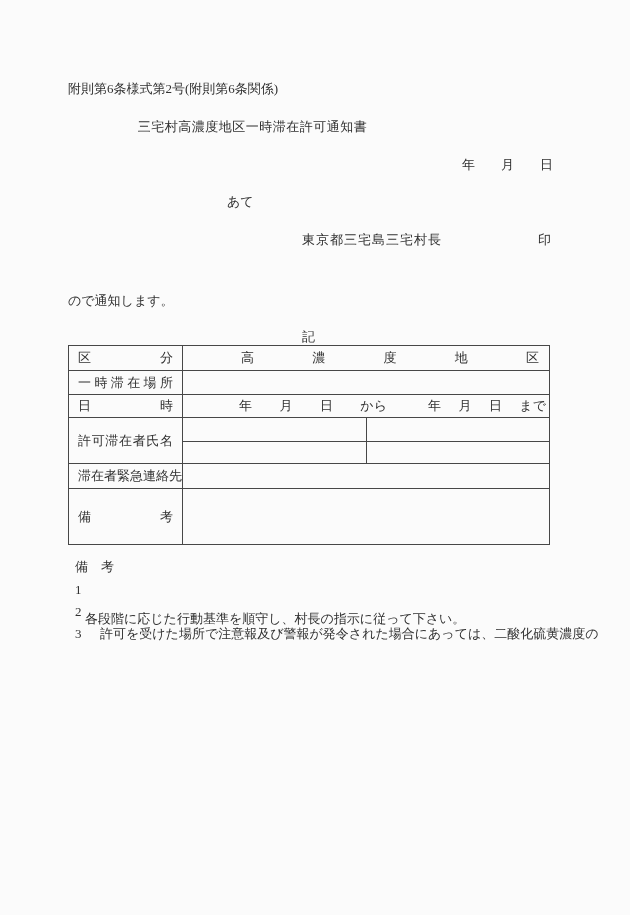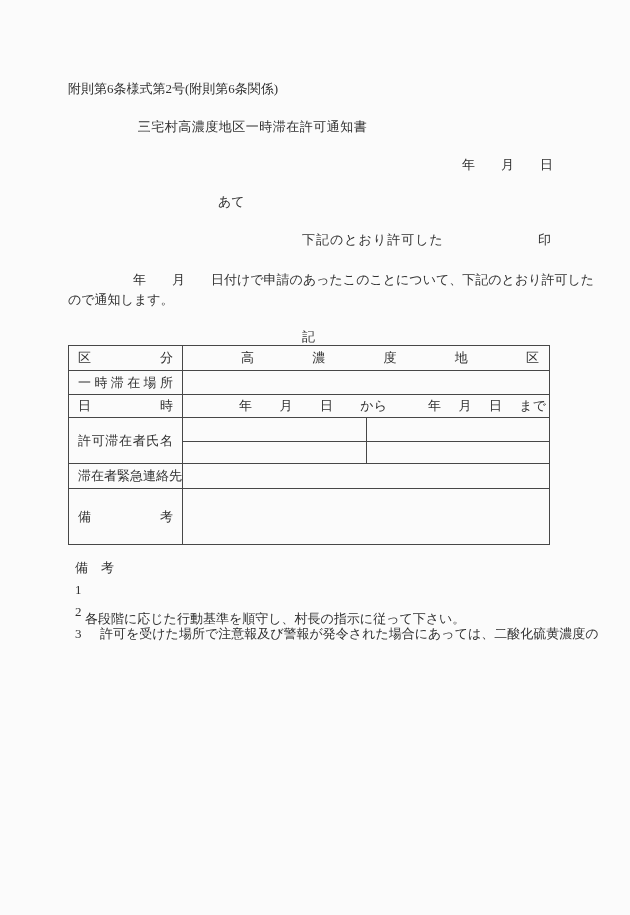--- a/index.html
+++ b/index.html
@@ -13,28 +13,28 @@
     font-family:"Liberation Serif","DejaVu Serif",serif;
     font-size:13px;
     line-height:14px;
     overflow:hidden;
   }
   .abs { position:absolute; white-space:nowrap; }
 
   .form-number { left:68px; top:82px; }
   .doc-title   { left:0; top:120px; width:505px; text-align:center; letter-spacing:0.5px; }
   .date-line   { right:77px; top:158px;margin-left:48px; }
-  .addressee   { left:218px; top:195px; }
+  .addressee   { left:227px; top:195px; }
 
   .issuer-row  { left:68px; top:233px; width:485px; display:flex; }
   .issuer-name { margin-left:234px; letter-spacing:1px; }
   .seal        { margin-left:auto; margin-right:2px; }
 
   .para1 { left:68px; top:273px; }
-  .para2 { left:68px; top:294px;font-family:Liberation Mono, monospace; }
+  .para2 { left:68px; top:294px; }
   .record-mark { left:68px; top:330px; width:481px; text-align:center; }
 
   
   .permit-table {
     left:68px; top:345px; width:482px;
     border:1.5px solid #474747;
     background:#fbfbfb;
   }
   .t-row { display:flex; border-top:1px solid #474747; }
   .t-row:first-child { border-top:none; }
@@ -66,45 +66,44 @@
     grid-template-columns:1fr 1fr;
     grid-template-rows:1fr 1fr;
     align-items:stretch; align-self:stretch;
     width:100%;
   }
   .name-grid .nc { border-left:none; }
   .name-grid .nc.col2 { border-left:1px solid #474747; }
   .name-grid .nc.row2 { border-top:1px solid #474747; }
 
   
-  .notes-heading { left:75px; top:561px; }
+  .notes-heading { left:75px; top:561px;font-family:Liberation Mono, monospace; }
   .note { left:75px; top:0; width:486px; display:flex; }
   .note .num { width:25px; flex:none; }
   .n1 { top:583px; } .n2 { top:605px; } .n3 { top:627px; }
   .n3b { left:85px; top:612px; }
 </style>
 </head>
 <body>
 
 <div id="page">
 
   <div class="abs form-number">附則第6条様式第2号(附則第6条関係)</div>
 
   <div class="abs doc-title">三宅村高濃度地区一時滞在許可通知書</div>
 
   <div class="abs date-line">年　　月　　日</div>
 
   <div class="abs addressee">あて</div>
 
   <div class="abs issuer-row">
-    <span class="issuer-name">下記のとおり許可した</span>
+    <span class="issuer-name">東京都三宅島三宅村長</span>
     <span class="seal">印</span>
   </div>
 
-  <div class="abs para1">　　　　　年　　月　　日付けで申請のあったこのことについて、下記のとおり許可した</div>
   <div class="abs para2">ので通知します。</div>
 
   <div class="abs record-mark">記</div>
 
   <div class="abs permit-table">
 
     <div class="t-row r1">
       <div class="t-label">
         <div class="spread-chars">
             <span>区</span>

